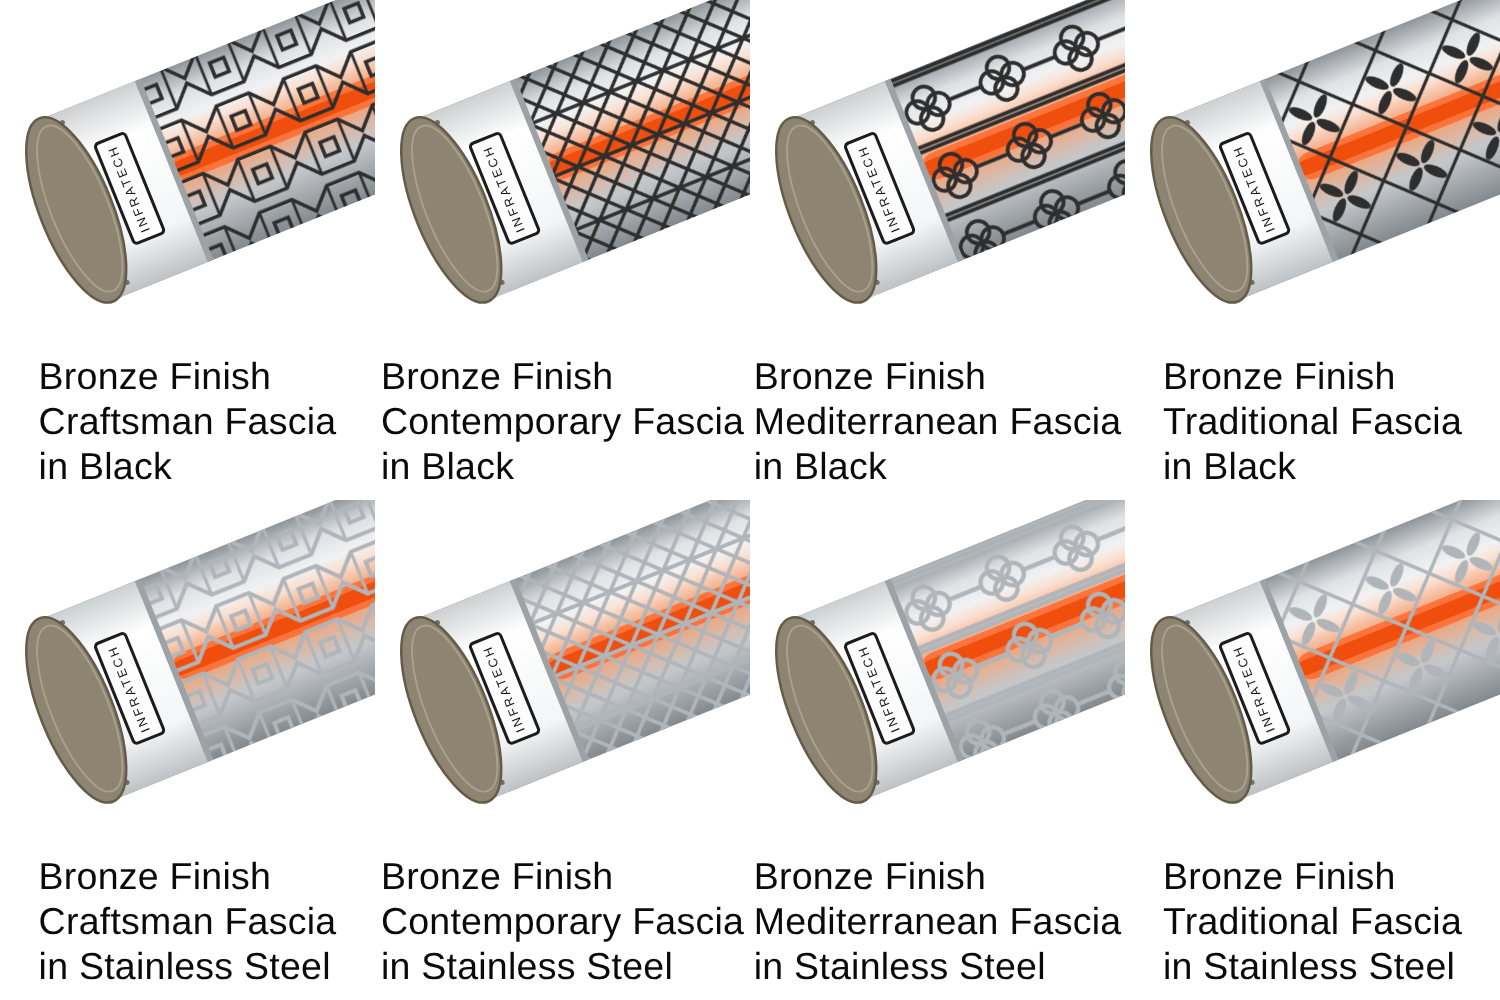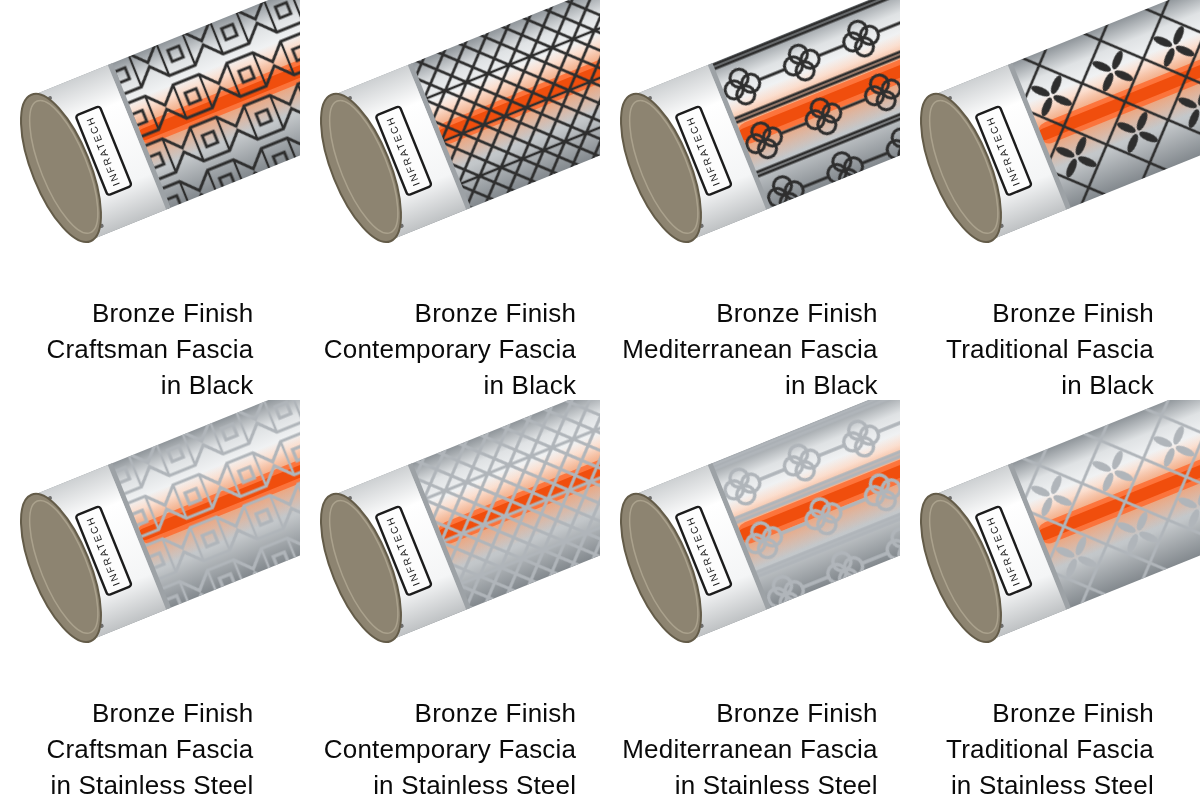--- a/index.html
+++ b/index.html
@@ -18,23 +18,23 @@
   }
   .cell {
     margin: 0;
     display: flex;
     flex-direction: column;
     align-items: center;
   }
   .img { width: 300px; height: 262px; }
   .img svg { display: block; }
   .caption {
-    margin-top: 33px;
-    text-align: right;
-    font-size: 26px;
+    margin-top: 22px;
+    text-align: left;
+    font-size: 30px;
     line-height: 36px;
     color: var(--caption-color, #0a0a0a);
     letter-spacing: 0.2px;
     white-space: nowrap;
   }
 </style>
 </head>
 <body style="--page-bg: #ffffff; --caption-color: #0a0a0a;">
 
 <main class="grid">

